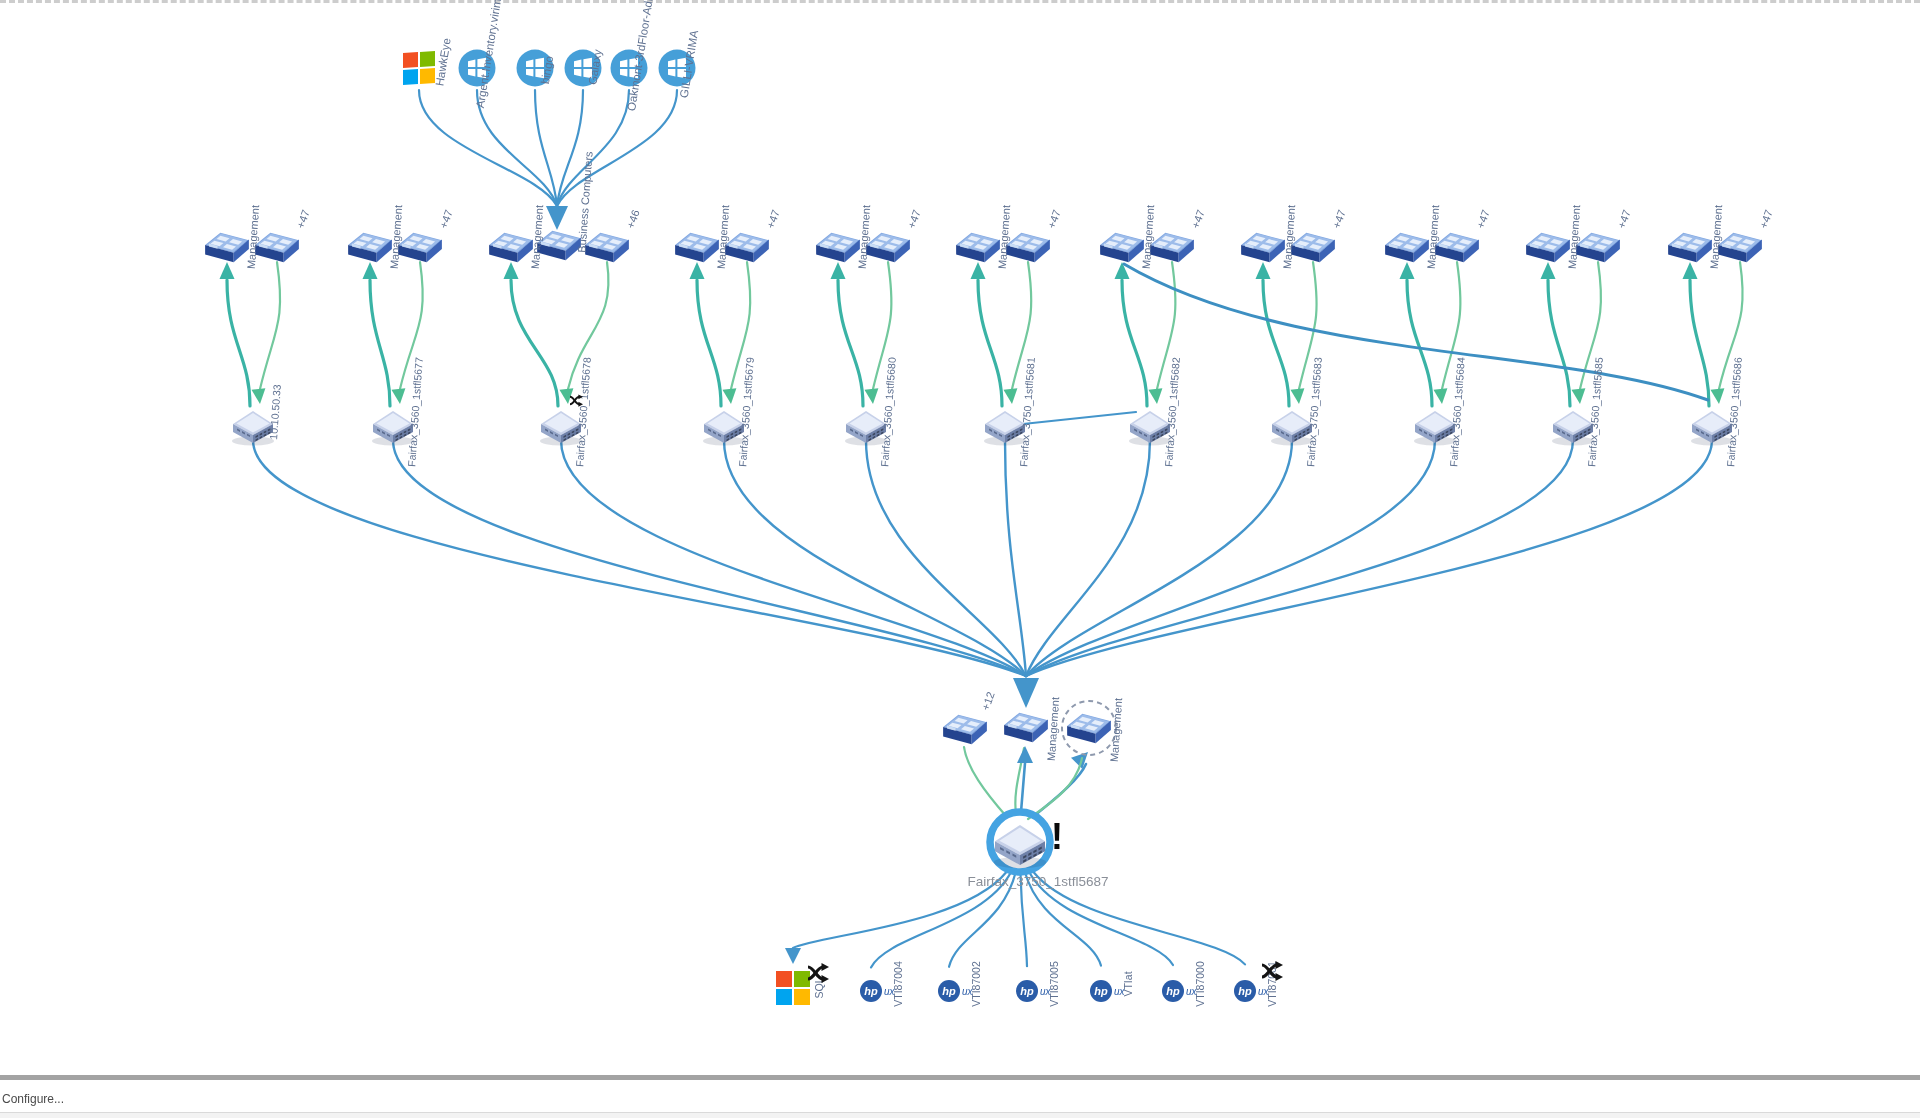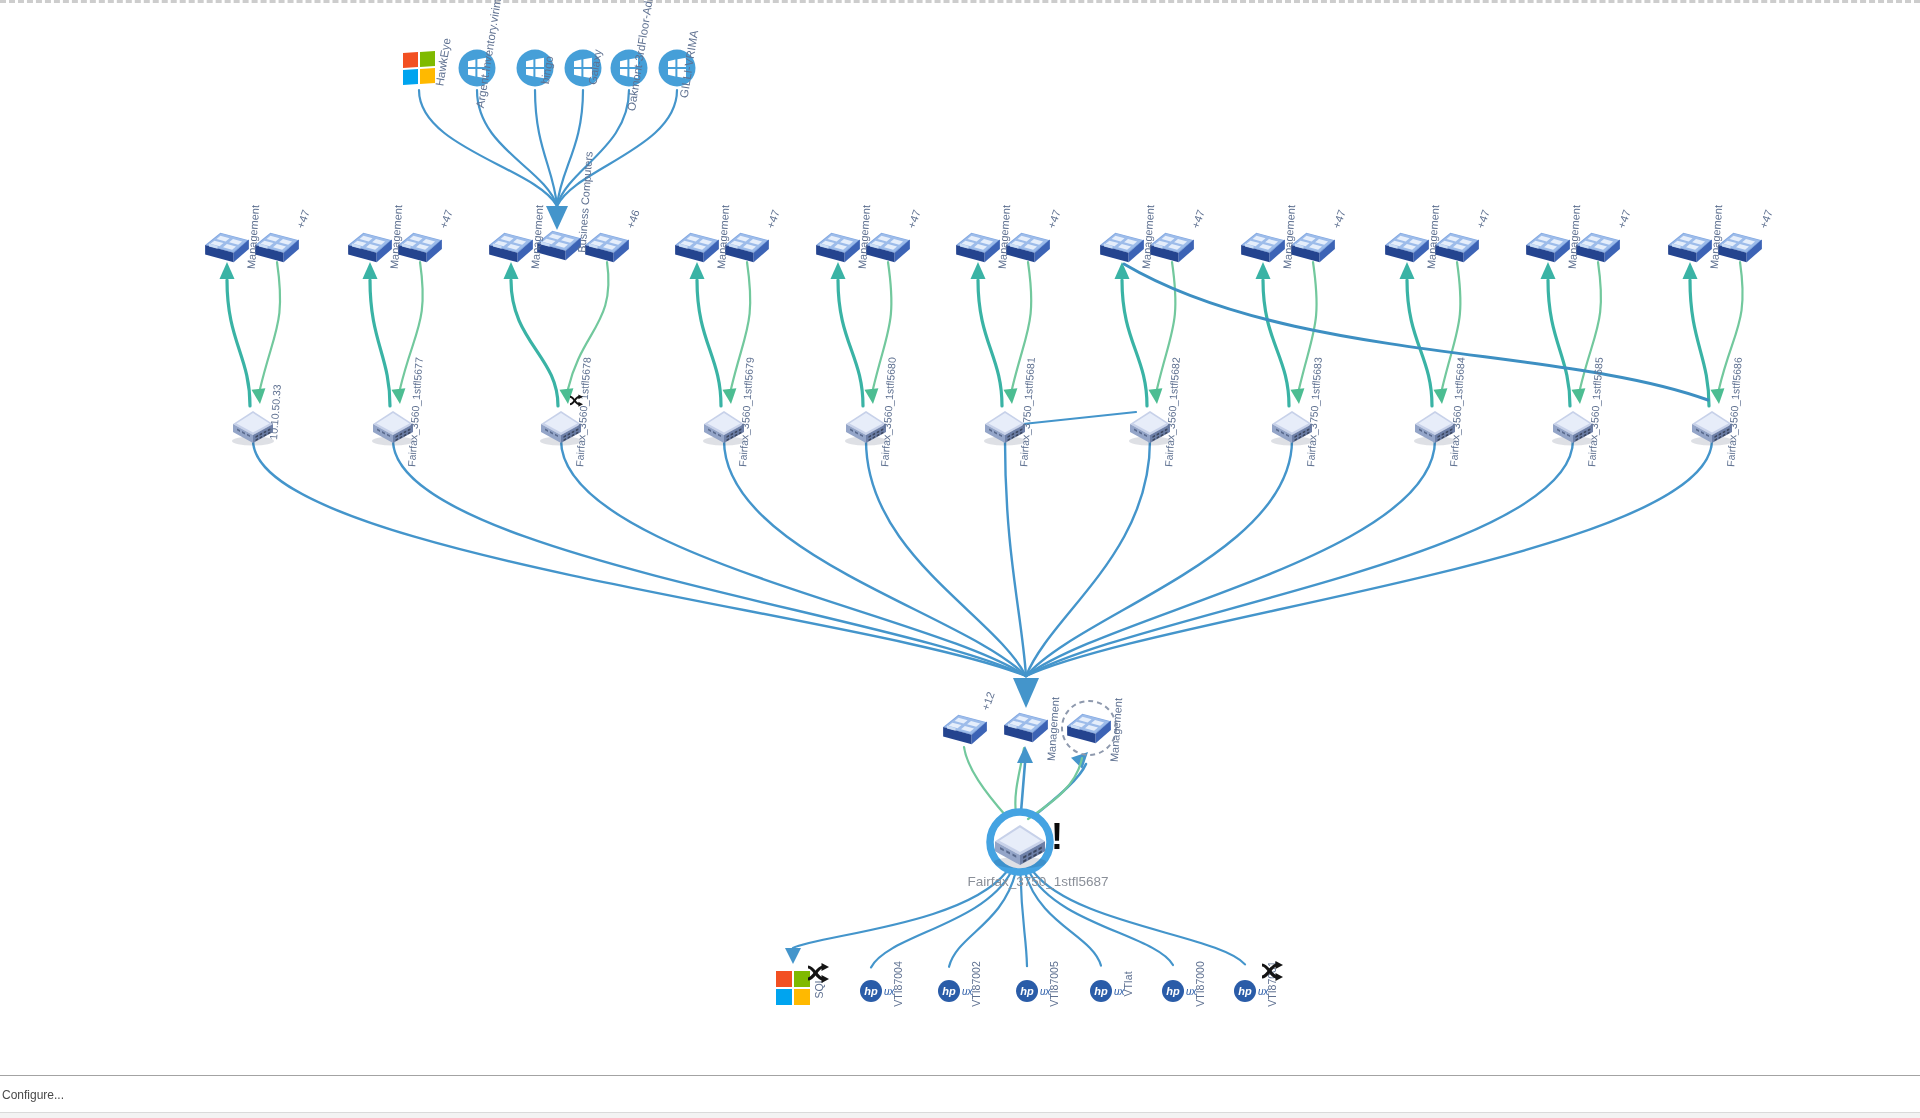--- a/index.html
+++ b/index.html
@@ -1,21 +1,21 @@
 <!DOCTYPE html>
 <html><head>
 <meta charset="utf-8">
 <style>
   html,body{margin:0;padding:0;background:#fff;}
   #stage{position:relative;width:1920px;height:1118px;background:#ffffff;overflow:hidden;
          font-family:"Liberation Sans",sans-serif;}
   #top-dash{position:absolute;left:0;top:0;width:100%;height:0;border-top:3px dashed #cdcdcd;}
   #topo-svg{position:absolute;left:0;top:0;}
   #status-bar{position:absolute;left:0;top:1075px;width:100%;height:37px;background:#ffffff;
-              border-top:1px solid #a3a3a3;display:flex;align-items:center;}
+              border-top:5px solid #a3a3a3;display:flex;align-items:center;}
   #status-bar .menu-item{font-size:12px;color:#4a4a4a;padding-left:2px;cursor:default;}
   #bottom-strip{position:absolute;left:0;top:1112px;width:100%;height:6px;background:#f3f3f3;
                 border-top:1px solid #dadada;}
   text{font-family:"Liberation Sans",sans-serif;}
 </style>
 </head>
 <body>
 
 <div id="stage">
   <div id="top-dash"></div>

